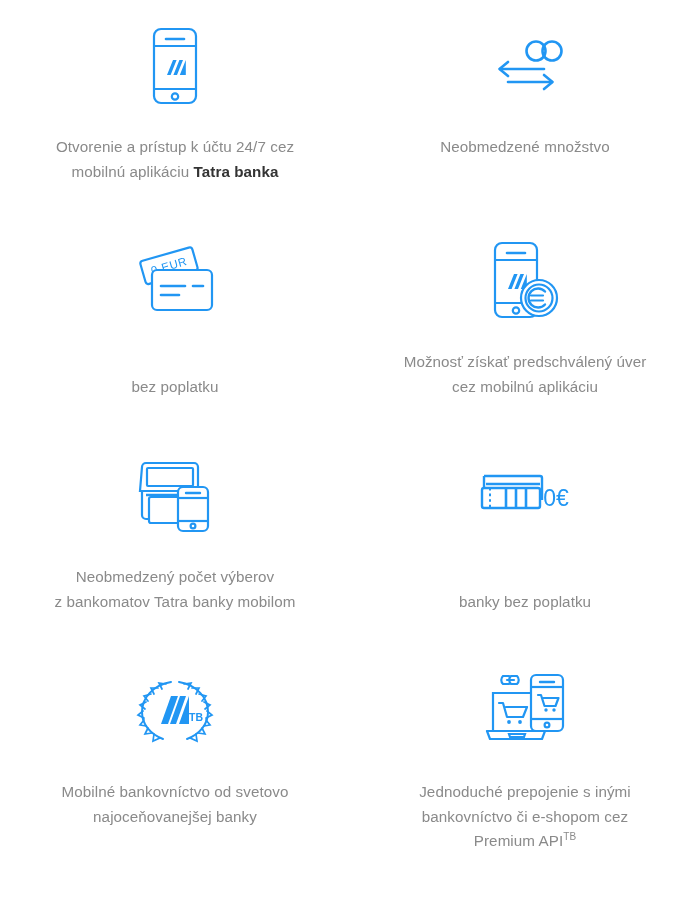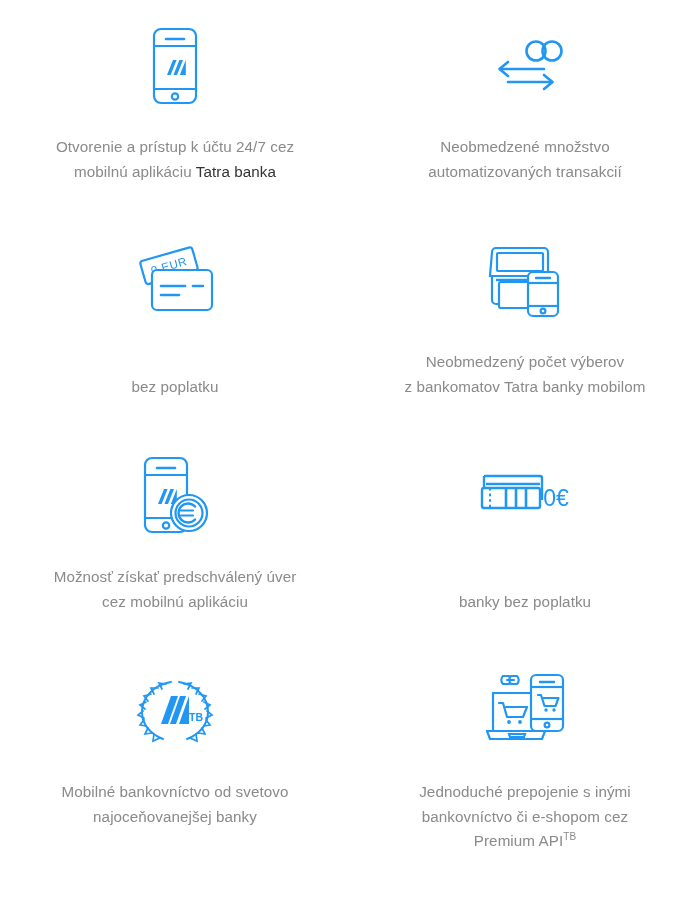--- a/index.html
+++ b/index.html
@@ -42,21 +42,21 @@
   .feature-caption {
     margin-top: 17px;
     text-align: center;
     font-size: 15.2px;
     line-height: 1.62;
     color: #8a8a8a;
     letter-spacing: 0.005em;
     max-width: 276px;
   }
   .feature-caption .strong {
-    font-weight: normal;
+    font-weight: bold;
     color: #333333;
   }
   .feature-caption sup {
     font-size: 0.66em;
     vertical-align: super;
     line-height: 0;
   }
 </style>
 </head>
 <body>
@@ -90,40 +90,65 @@
         <circle cx="50" cy="13" r="9.5"></circle>
         <circle cx="66" cy="13" r="9.5"></circle>
         <line x1="14" y1="31" x2="58" y2="31"></line>
         <polyline points="22,24 13.5,31 22,38"></polyline>
         <line x1="22" y1="44" x2="66" y2="44"></line>
         <polyline points="58,37 66.5,44 58,51"></polyline>
       </svg>
     </div>
     <div class="feature-caption">
       <span>Neobmedzené množstvo</span><br>
-      <span>automatizovaných transakcií</span>
     </div>
   </div>
 
   <div class="feature-cell">
     <div class="icon-wrap">
       <svg width="94" height="74" viewBox="0 0 94 74" fill="none" stroke="#2196f3" stroke-width="2.2">
         <g transform="rotate(-16 40 22)">
           <rect x="14" y="10" width="54" height="24" rx="3" ry="3" fill="#ffffff"></rect>
           <text x="41" y="26" font-family="'Liberation Sans', sans-serif" font-size="11.5" fill="#2196f3" stroke="none" text-anchor="middle" letter-spacing="0.6">0 EUR</text>
         </g>
         <rect x="24" y="26" width="60" height="40" rx="5" ry="5" fill="#ffffff"></rect>
         <line x1="33" y1="42" x2="57" y2="42" stroke-width="2.6" stroke-linecap="round"></line>
         <line x1="65" y1="42" x2="75" y2="42" stroke-width="2.6" stroke-linecap="round"></line>
         <line x1="33" y1="51" x2="51" y2="51" stroke-width="2.6" stroke-linecap="round"></line>
       </svg>
     </div>
     <div class="feature-caption">
       <br>
       <span>bez poplatku</span>
+    </div>
+  </div>
+
+  <div class="feature-cell">
+    <div class="icon-wrap">
+      <svg width="72" height="80" viewBox="0 0 72 80" fill="none" stroke="#2196f3" stroke-width="2.2">
+        <rect x="6" y="2" width="42" height="74" rx="7" ry="7" fill="#ffffff"></rect>
+        <line x1="18" y1="12" x2="36" y2="12" stroke-width="2.6" stroke-linecap="round"></line>
+        <line x1="6" y1="19" x2="48" y2="19"></line>
+        <line x1="6" y1="62" x2="48" y2="62"></line>
+        <circle cx="27" cy="69.5" r="3.2"></circle>
+        <g stroke="none" fill="#2196f3">
+          <polygon points="19,48 25,33 28.6,33 22.6,48"></polygon>
+          <polygon points="25.4,48 31.4,33 35,33 29,48"></polygon>
+          <polygon points="31.8,48 37.8,33 37.8,48"></polygon>
+        </g>
+        <circle cx="50" cy="57" r="18" fill="#ffffff"></circle>
+        <circle cx="50" cy="57" r="13.5"></circle>
+        <path d="M56 50.5 a9.5 9.5 0 1 0 0 13" stroke-width="2.4" stroke-linecap="round"></path>
+        <line x1="42" y1="54.5" x2="54" y2="54.5" stroke-width="2.2" stroke-linecap="round"></line>
+        <line x1="42" y1="59.5" x2="54" y2="59.5" stroke-width="2.2" stroke-linecap="round"></line>
+      </svg>
+    </div>
+    <div class="feature-caption">
+      <span>Možnosť získať predschválený úver</span><br>
+      <span>cez mobilnú aplikáciu</span>
     </div>
   </div>
 
   <div class="feature-cell">
     <div class="icon-wrap">
       <svg width="78" height="74" viewBox="0 0 78 74" fill="none" stroke="#2196f3" stroke-width="2.2">
         <path d="M6 8 a4 4 0 0 1 4-4 h48 a4 4 0 0 1 4 4 v24 h-58 z" fill="#ffffff"></path>
         <rect x="11" y="9" width="46" height="18" rx="1"></rect>
         <path d="M6 32 h58"></path>
         <path d="M6 32 v24 a4 4 0 0 0 4 4 h8" fill="#ffffff"></path>
@@ -132,46 +157,20 @@
         <rect x="42" y="28" width="30" height="44" rx="5" fill="#ffffff"></rect>
         <line x1="50" y1="34" x2="64" y2="34" stroke-width="2.4" stroke-linecap="round"></line>
         <line x1="42" y1="39" x2="72" y2="39"></line>
         <line x1="42" y1="62" x2="72" y2="62"></line>
         <circle cx="57" cy="67" r="2.4"></circle>
       </svg>
     </div>
     <div class="feature-caption">
       <span>Neobmedzený počet výberov</span><br>
       <span>z bankomatov Tatra banky mobilom</span>
-    </div>
-  </div>
-
-  <div class="feature-cell">
-    <div class="icon-wrap">
-      <svg width="72" height="80" viewBox="0 0 72 80" fill="none" stroke="#2196f3" stroke-width="2.2">
-        <rect x="6" y="2" width="42" height="74" rx="7" ry="7" fill="#ffffff"></rect>
-        <line x1="18" y1="12" x2="36" y2="12" stroke-width="2.6" stroke-linecap="round"></line>
-        <line x1="6" y1="19" x2="48" y2="19"></line>
-        <line x1="6" y1="62" x2="48" y2="62"></line>
-        <circle cx="27" cy="69.5" r="3.2"></circle>
-        <g stroke="none" fill="#2196f3">
-          <polygon points="19,48 25,33 28.6,33 22.6,48"></polygon>
-          <polygon points="25.4,48 31.4,33 35,33 29,48"></polygon>
-          <polygon points="31.8,48 37.8,33 37.8,48"></polygon>
-        </g>
-        <circle cx="50" cy="57" r="18" fill="#ffffff"></circle>
-        <circle cx="50" cy="57" r="13.5"></circle>
-        <path d="M56 50.5 a9.5 9.5 0 1 0 0 13" stroke-width="2.4" stroke-linecap="round"></path>
-        <line x1="42" y1="54.5" x2="54" y2="54.5" stroke-width="2.2" stroke-linecap="round"></line>
-        <line x1="42" y1="59.5" x2="54" y2="59.5" stroke-width="2.2" stroke-linecap="round"></line>
-      </svg>
-    </div>
-    <div class="feature-caption">
-      <span>Možnosť získať predschválený úver</span><br>
-      <span>cez mobilnú aplikáciu</span>
     </div>
   </div>
 
   <div class="feature-cell">
     <div class="icon-wrap">
       <svg width="98" height="56" viewBox="0 0 98 56" fill="none" stroke="#2196f3" stroke-width="2.4">
         <path d="M8 8 h56 a2 2 0 0 1 2 2 v22" fill="none"></path>
         <path d="M8 8 v24"></path>
         <line x1="10" y1="16" x2="64" y2="16" stroke-width="2.6"></line>
         <rect x="6" y="20" width="58" height="20" rx="2" fill="#ffffff"></rect>

